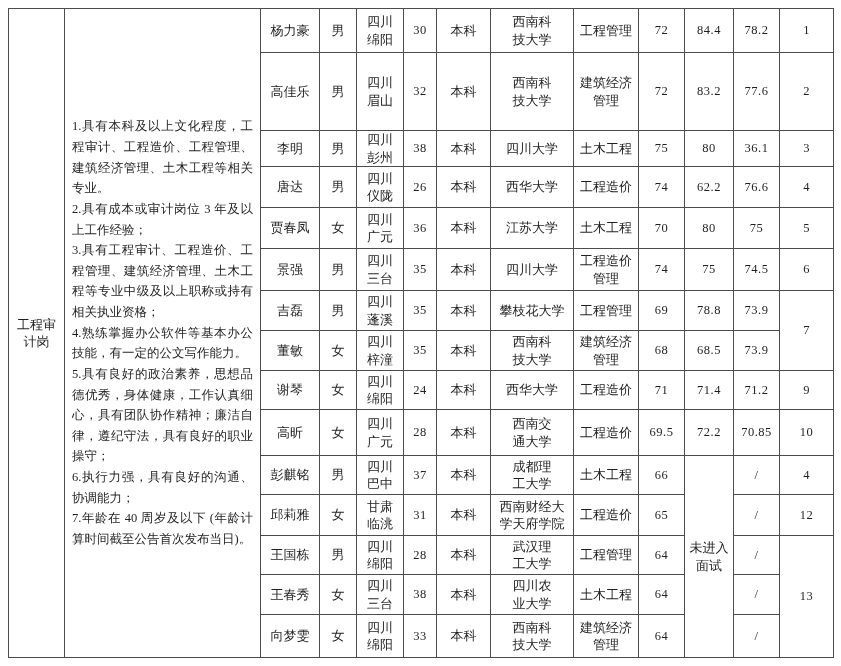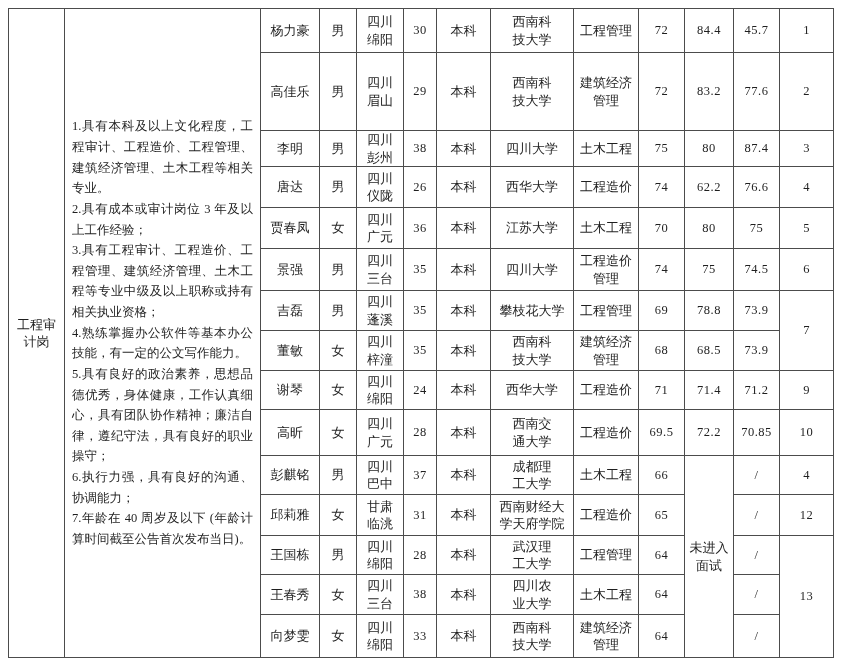--- a/index.html
+++ b/index.html
@@ -61,29 +61,29 @@
       <td>男</td>
       <td>四川
 绵阳</td>
       <td class="num">30</td>
       <td>本科</td>
       <td>西南科
 技大学</td>
       <td>工程管理</td>
       <td class="num">72</td>
       <td class="num">84.4</td>
-      <td class="num">45.7</td>
+      <td class="num">78.2</td>
       <td class="num">1</td>
     </tr>
     <tr style="height:78px">
       <td>高佳乐</td>
       <td>男</td>
       <td>四川
 眉山</td>
-      <td class="num">29</td>
+      <td class="num">32</td>
       <td>本科</td>
       <td>西南科
 技大学</td>
       <td>建筑经济
 管理</td>
       <td class="num">72</td>
       <td class="num">83.2</td>
       <td class="num">77.6</td>
       <td class="num">2</td>
     </tr>
@@ -91,21 +91,21 @@
       <td>李明</td>
       <td>男</td>
       <td>四川
 彭州</td>
       <td class="num">38</td>
       <td>本科</td>
       <td>四川大学</td>
       <td>土木工程</td>
       <td class="num">75</td>
       <td class="num">80</td>
-      <td class="num">87.4</td>
+      <td class="num">36.1</td>
       <td class="num">3</td>
     </tr>
     <tr style="height:41px">
       <td>唐达</td>
       <td>男</td>
       <td>四川
 仪陇</td>
       <td class="num">26</td>
       <td>本科</td>
       <td>西华大学</td>

